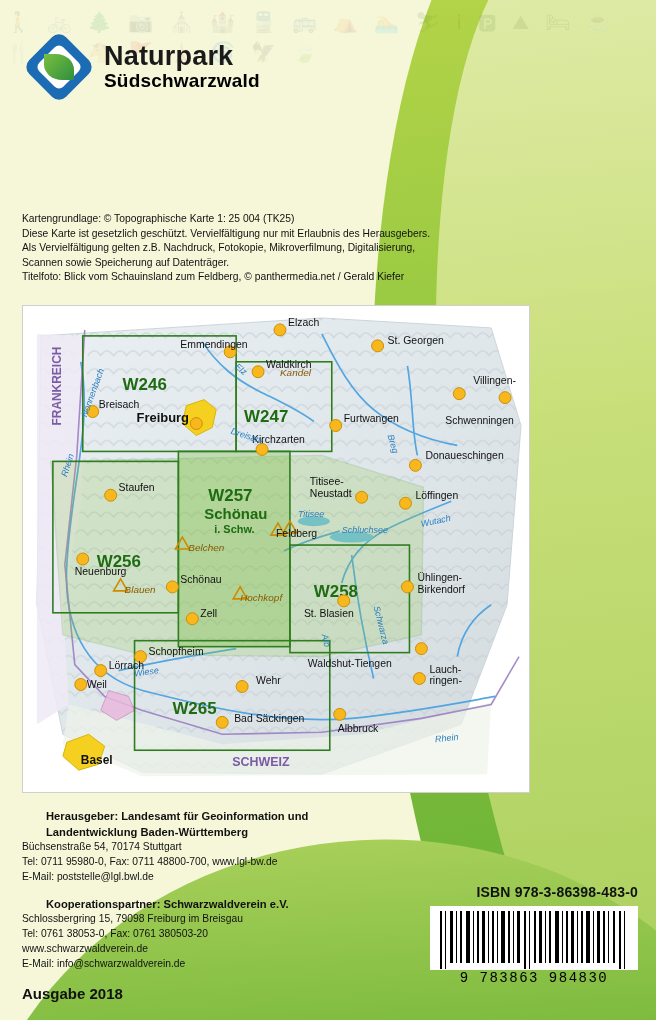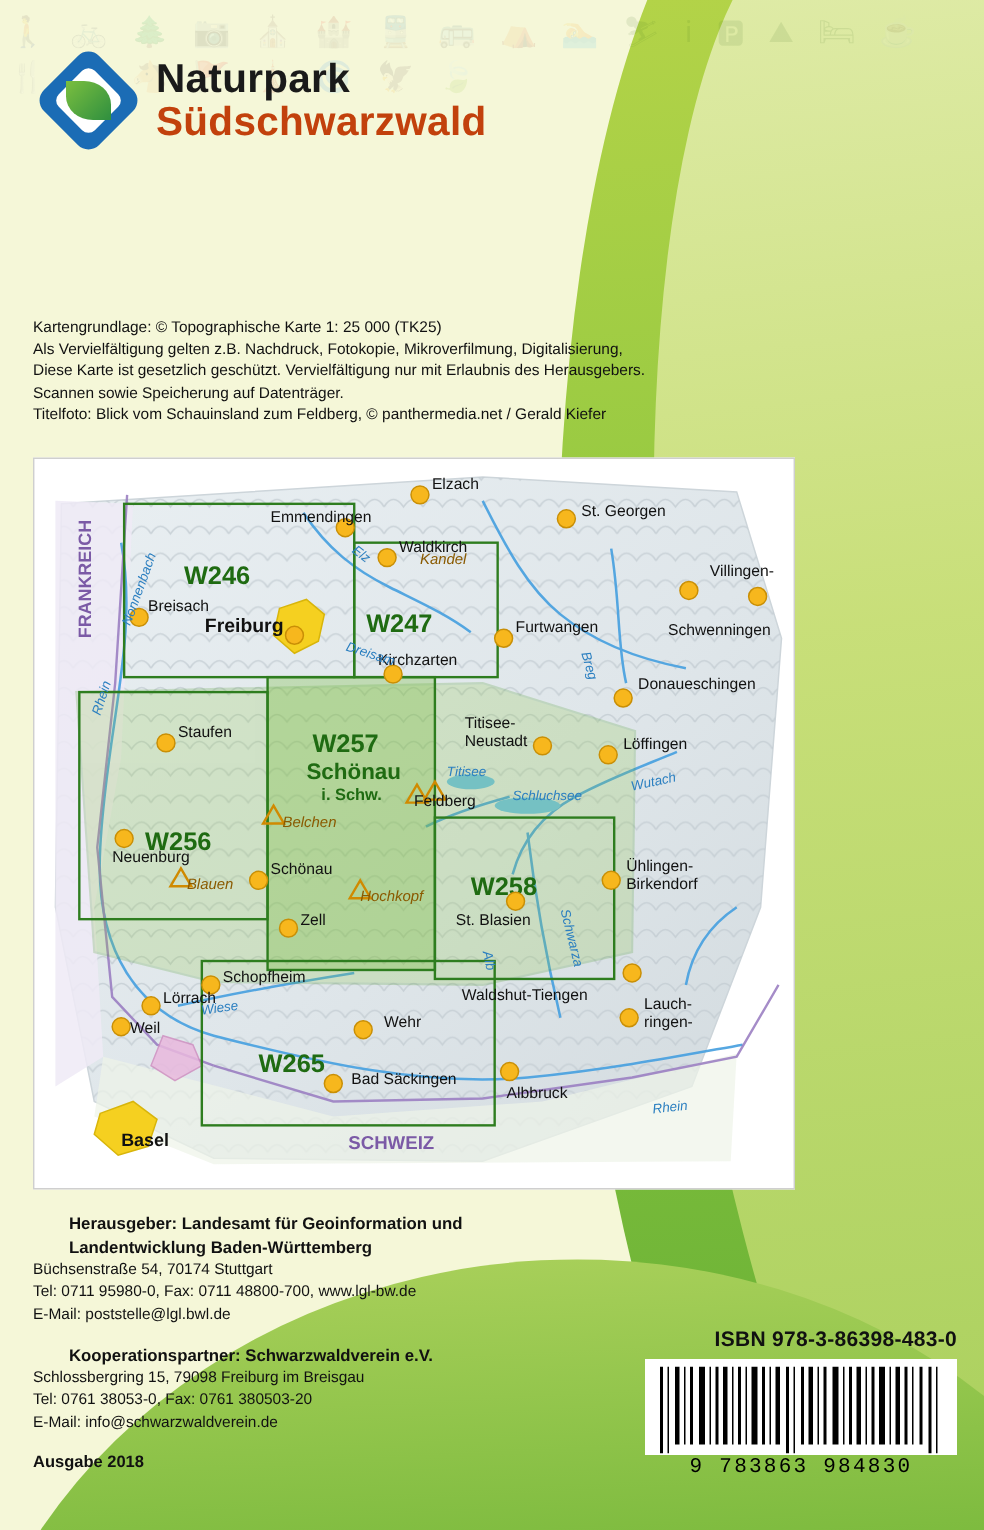--- a/index.html
+++ b/index.html
@@ -74,21 +74,21 @@
     background:#ffffff; transform: rotate(45deg); border-radius:6px;
   }
   .logo .leaf{
     position:absolute; left:14px; top:16px; width:30px; height:26px;
     background: linear-gradient(135deg,#7bbf3f 0%, #2f8f3f 100%);
     border-radius: 0 60% 0 60%;
     transform: rotate(0deg);
   }
   .title{ line-height:1.08; }
   .title .l1{ font-size:27px; font-weight:bold; color:#1a1a1a; letter-spacing:.2px;}
-  .title .l2{ font-size:27px; font-weight:bold; color:#c2410c; letter-spacing:.2px;}
+  .title .l2{ font-size:19px; font-weight:bold; color:#000000; letter-spacing:.2px;}
 
   
   .legal{
     position:absolute; left:22px; top:212px; width:470px; z-index:5;
     font-size:10.3px; color:#111; line-height:1.42;
   }
   .legal .photo{ margin-top:0; }
 
   
   .mapwrap{
@@ -97,21 +97,21 @@
   }
   .mapsvg{ position:absolute; inset:0; }
 
   
   .footer{
     position:absolute; left:22px; top:808px; width:420px; z-index:7;
     font-size:10.3px; color:#111; line-height:1.45;
   }
   .footer .strong{ font-weight:bold; font-size:11.2px;margin-left:24px; }
   .footer .blk2{ margin-top:11px; }
-  .footer .ausgabe{ margin-top:11px; font-weight:bold; font-size:11px; }
+  .footer .ausgabe{ margin-top:11px; font-weight:bold; font-size:15px; }
 
   
   .isbn{
     position:absolute; right:18px; top:884px; z-index:8;
     font-size:14px; font-weight:bold; color:#111; letter-spacing:.2px;
   }
   .barcode{
     position:absolute; right:18px; top:906px; width:208px; height:64px;
     background:#fff; z-index:8; padding:5px 6px 2px 6px;
   }
@@ -164,23 +164,23 @@
       <div class="diamond-in"></div>
       <div class="leaf"></div>
     </div>
     <div class="title">
       <div class="l1">Naturpark</div>
       <div class="l2">Südschwarzwald</div>
     </div>
   </div>
 
   <div class="legal">
-    <div>Kartengrundlage: © Topographische Karte 1: 25 000 (TK25)</div>
+    <div>Kartengrundlage: © Topographische Karte 1: 25 004 (TK25)</div>
+    <div>Diese Karte ist gesetzlich geschützt. Vervielfältigung nur mit Erlaubnis des Herausgebers.</div>
     <div>Als Vervielfältigung gelten z.B. Nachdruck, Fotokopie, Mikroverfilmung, Digitalisierung,</div>
-    <div>Diese Karte ist gesetzlich geschützt. Vervielfältigung nur mit Erlaubnis des Herausgebers.</div>
     <div>Scannen sowie Speicherung auf Datenträger.</div>
     <div class="photo">Titelfoto: Blick vom Schauinsland zum Feldberg, © panthermedia.net / Gerald Kiefer</div>
   </div>
 
   <div class="mapwrap">
     <svg class="mapsvg" viewBox="0 0 508 488">
       <defs>
         <linearGradient id="relief" x1="0" y1="0" x2="1" y2="1">
           <stop offset="0%" stop-color="#e9eff2"></stop>
           <stop offset="55%" stop-color="#dfe6ea"></stop>
@@ -350,20 +350,21 @@
     <div class="strong">Herausgeber: Landesamt für Geoinformation und</div>
     <div class="strong">Landentwicklung Baden-Württemberg</div>
     <div>Büchsenstraße 54, 70174 Stuttgart</div>
     <div>Tel: 0711 95980-0, Fax: 0711 48800-700, www.lgl-bw.de</div>
     <div>E-Mail: poststelle@lgl.bwl.de</div>
 
     <div class="blk2">
       <div class="strong">Kooperationspartner: Schwarzwaldverein e.V.</div>
       <div>Schlossbergring 15, 79098 Freiburg im Breisgau</div>
       <div>Tel: 0761 38053-0, Fax: 0761 380503-20</div>
+      <div>www.schwarzwaldverein.de</div>
       <div>E-Mail: info@schwarzwaldverein.de</div>
     </div>
 
     <div class="ausgabe">Ausgabe 2018</div>
   </div>
 
   <div class="isbn">ISBN 978-3-86398-483-0</div>
   <div class="barcode">
     <svg class="bars" viewBox="0 0 196 58" preserveAspectRatio="none">
       <rect x="0" y="0" width="196" height="58" fill="#ffffff"></rect>

